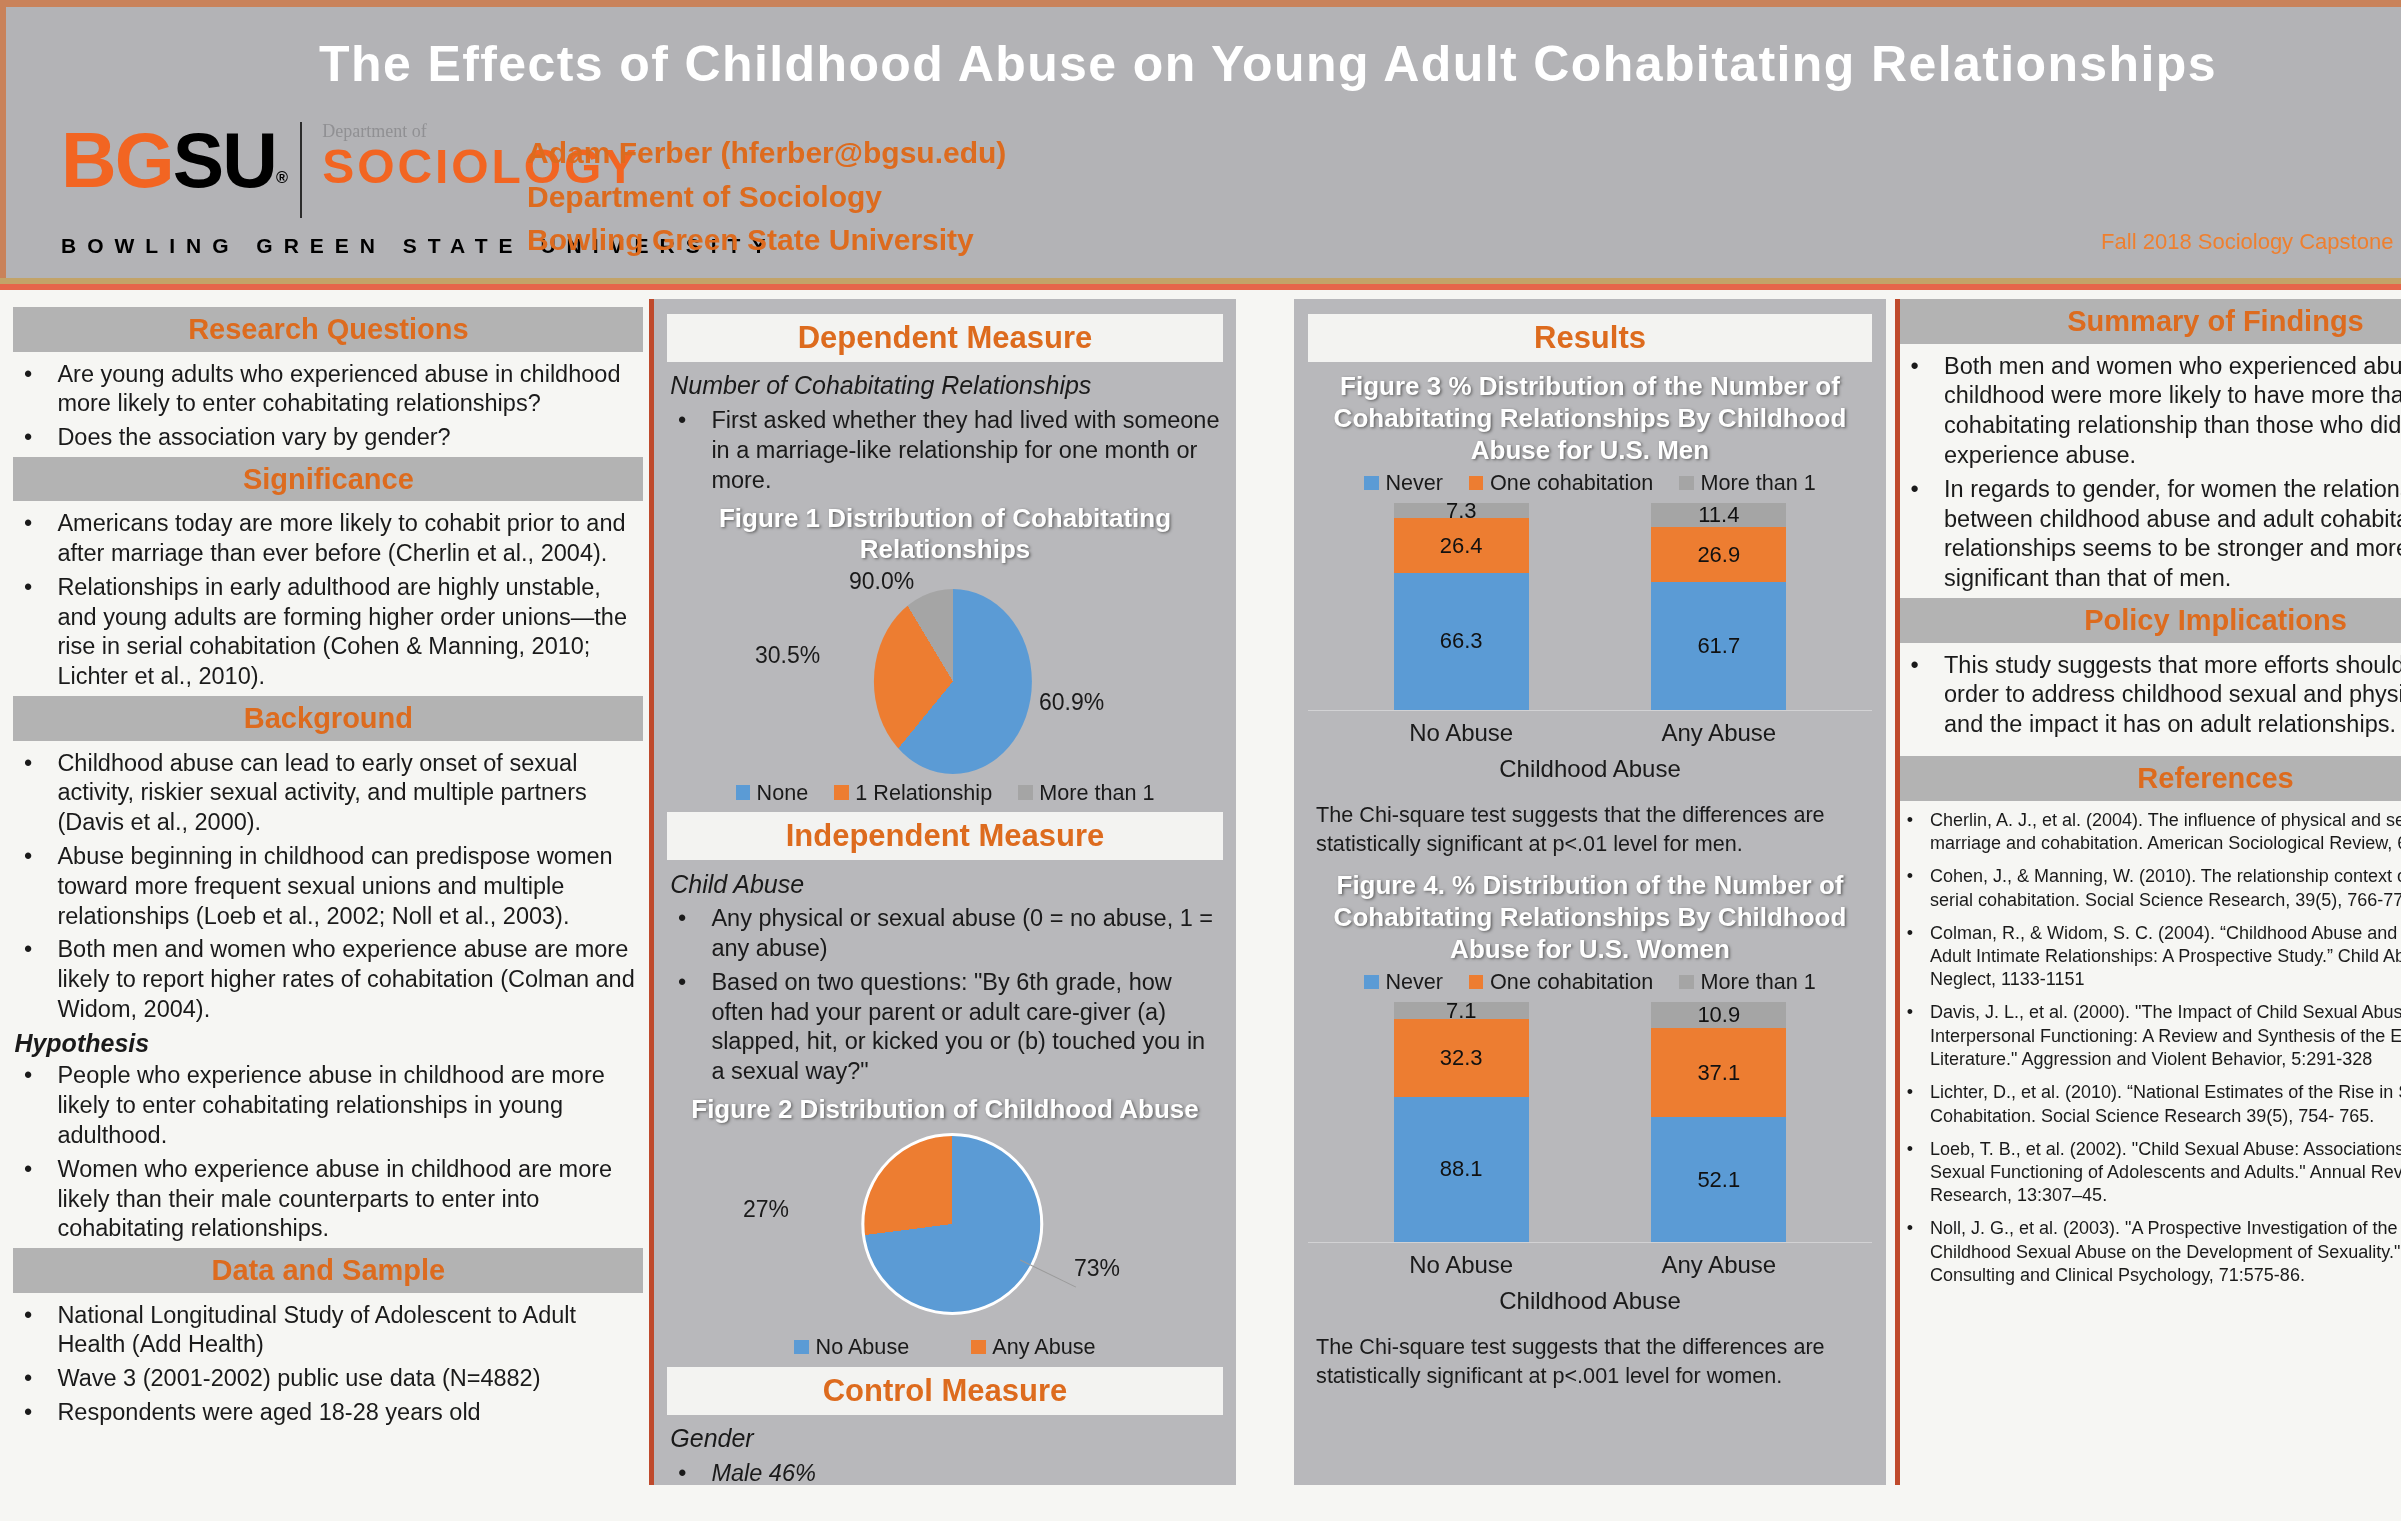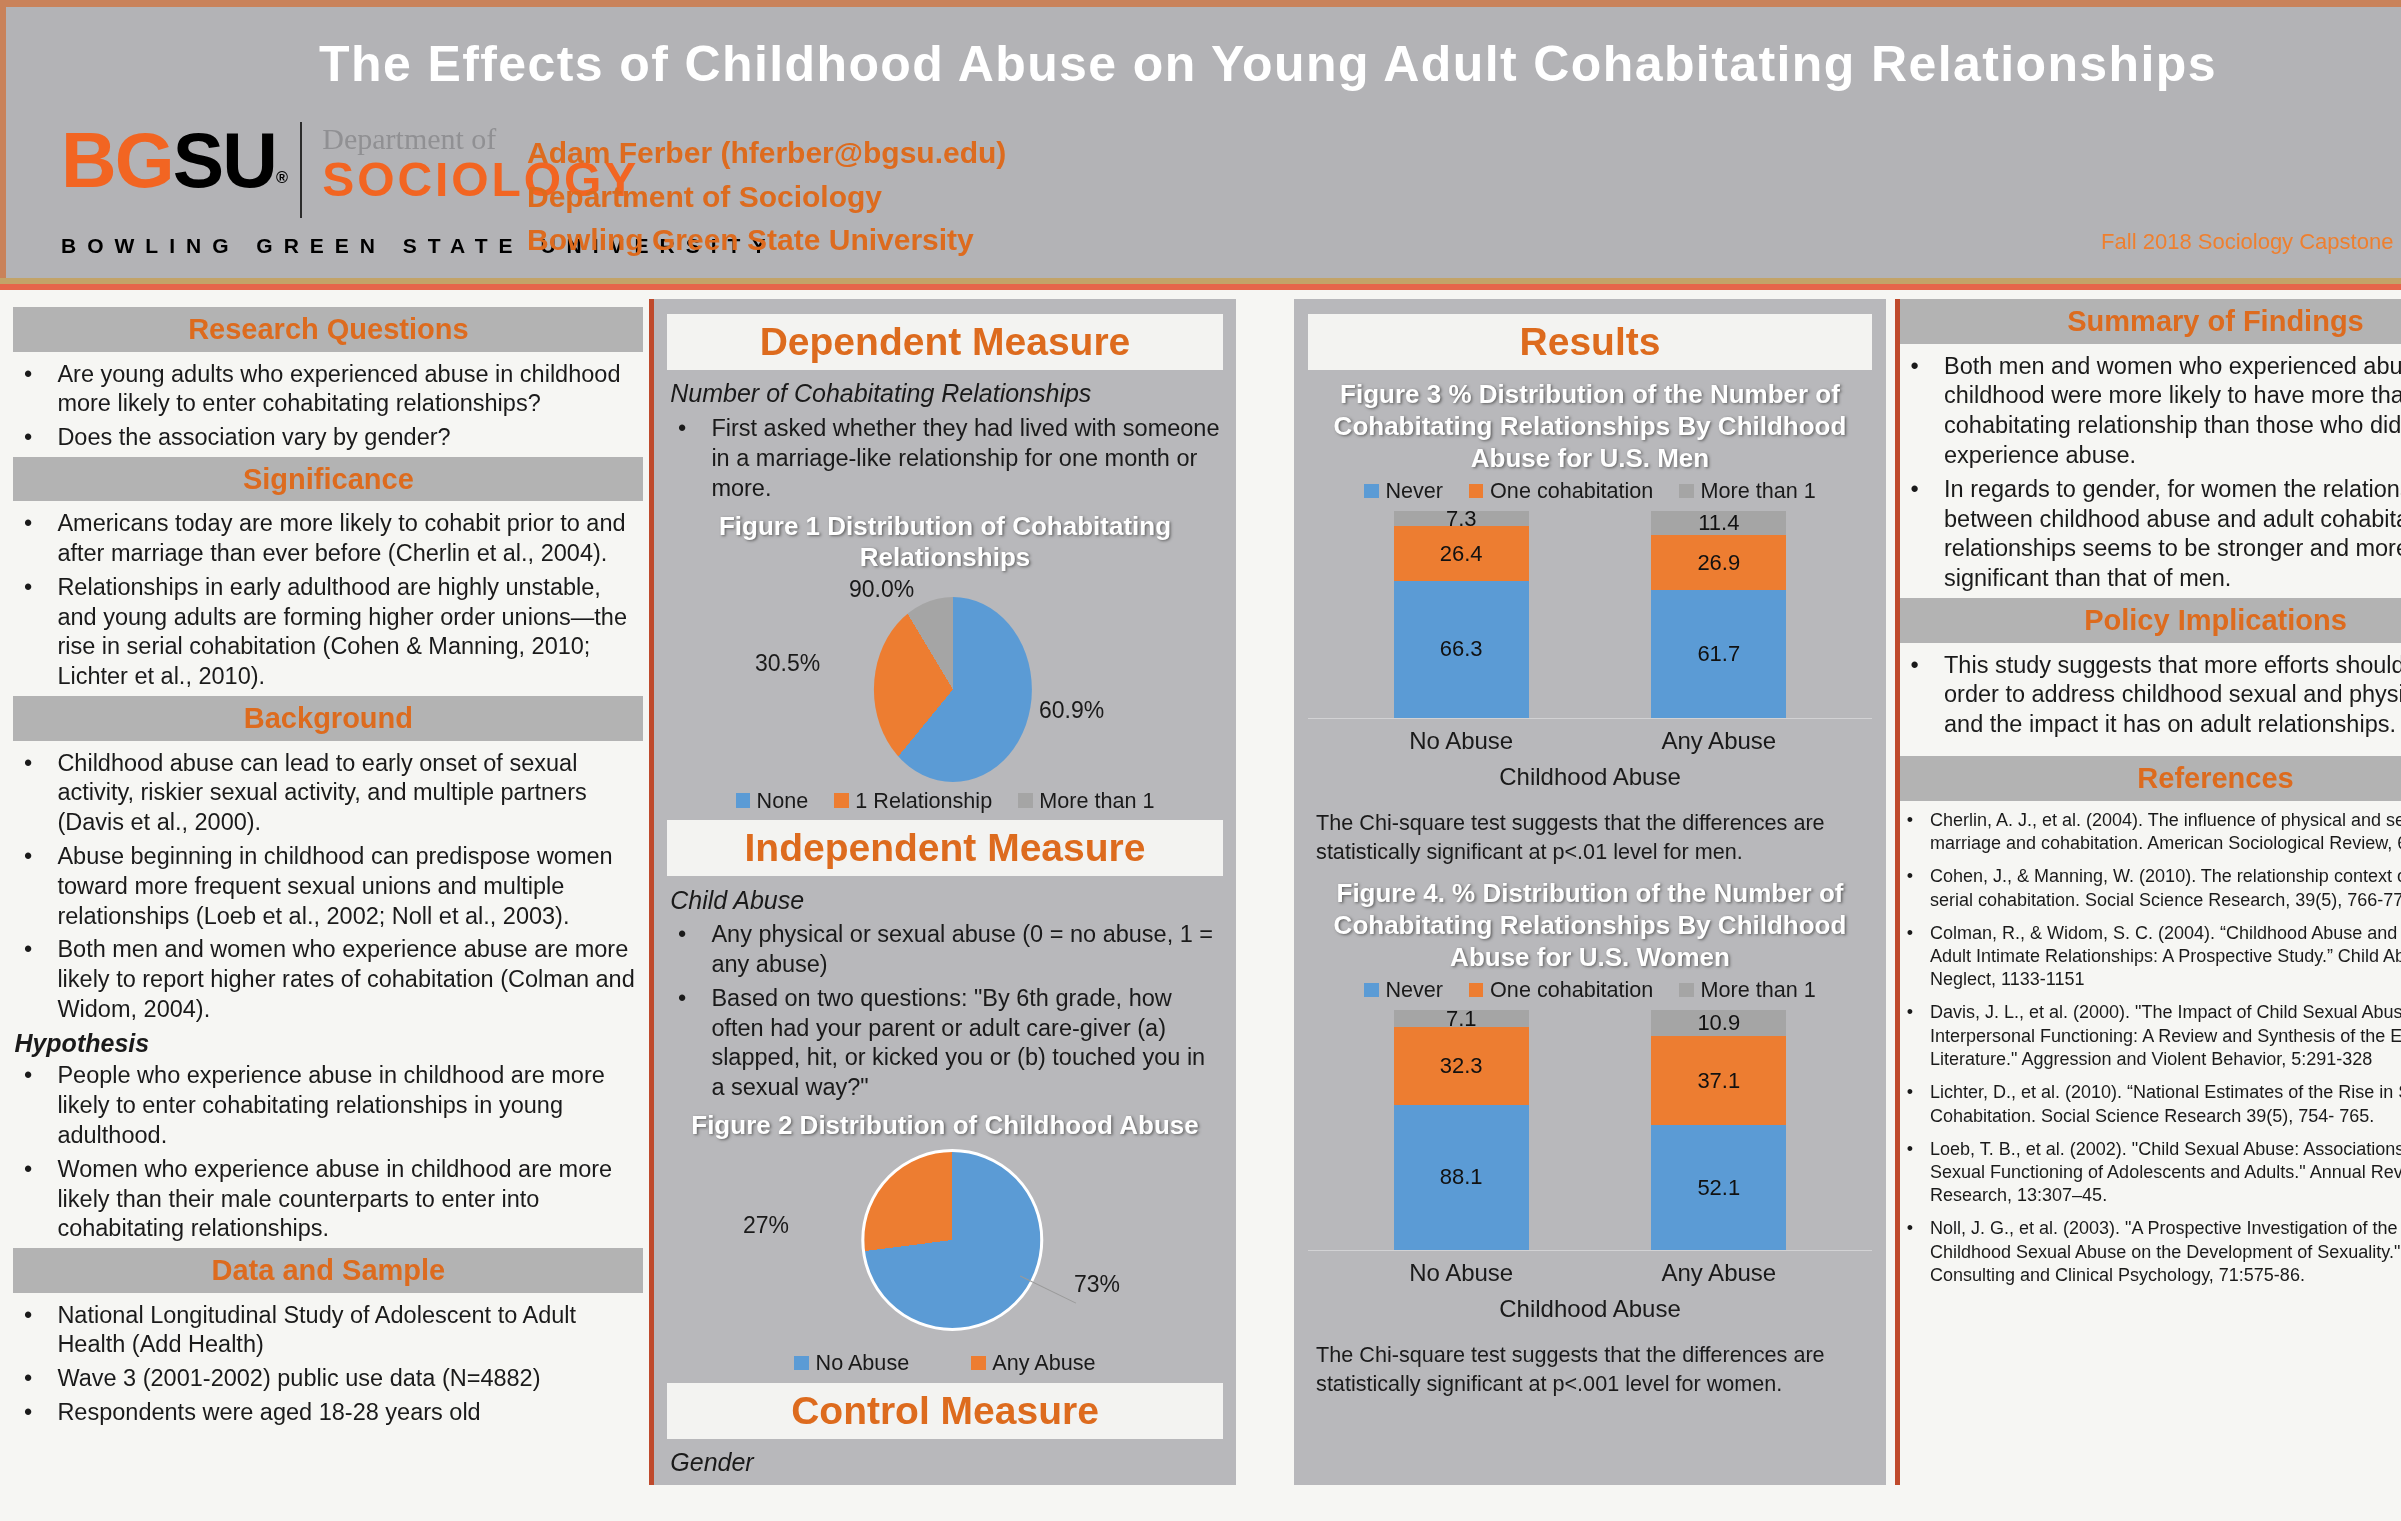--- a/index.html
+++ b/index.html
@@ -13,40 +13,40 @@
   .rule-gold{position:absolute;left:0;top:278px;width:2536px;height:6.7px;background:#c2a368;}
   .rule-red{position:absolute;left:0;top:284px;width:2536px;height:5.8px;background:#e5654a;}
   .title{position:absolute;left:0;right:0;top:28px;text-align:center;color:#ffffff;
          font-size:50px;font-weight:bold;letter-spacing:1.4px;}
   .logo{position:absolute;left:55px;top:115px;}
   .logo-row{display:flex;align-items:flex-start;}
   .logo-bgsu{font-size:77px;font-weight:bold;line-height:1;letter-spacing:-1.9px;}
   .logo-bg{color:#f26522;margin-top:43px;} .logo-su{color:#000;}
   .logo-reg{font-size:16.3px;color:#000;vertical-align:3.8px;}
   .logo-divider{width:1.9px;height:96px;background:#2b2b2b;margin:0 20px 0 14.4px;}
-  .logo-dept-line1{color:#909093;font-size:30px;font-family:"Liberation Serif",serif;line-height:1.1;}
+  .logo-dept-line1{color:#909093;font-size:18px;font-family:"Liberation Serif",serif;line-height:1.1;}
   .logo-dept-line2{color:#f26522;font-size:48px;font-weight:bold;letter-spacing:2.9px;line-height:1.05;}
   .logo-univ{margin-top:16.3px;font-size:21px;font-weight:bold;letter-spacing:11px;color:#000;}
   .author-block{position:absolute;left:521px;top:124px;color:#dd6b1e;font-weight:bold;
                 font-size:30px;line-height:1.45;}
   .capstone-note{position:absolute;right:62px;top:222px;color:#ef7f2e;font-size:22px;}
 
   
   .col1{position:absolute;left:13.4px;top:307px;width:630px;height:1214px;overflow:hidden;}
   .accent{position:absolute;top:299px;width:4.8px;height:1186px;background:#bf4a2c;}
   .accent.a2{left:649px;} .accent.a4{left:1895px;}
   .col2{position:absolute;left:654px;top:299px;width:582px;height:1186px;background:#b8b8bb;
         padding:11.5px 13.4px;box-sizing:border-box;overflow:hidden;}
   .col3{position:absolute;left:1294px;top:299px;width:592px;height:1186px;background:#b8b8bb;
         padding:11.5px 14.4px;box-sizing:border-box;overflow:hidden;}
   .col4{position:absolute;left:1900px;top:299px;width:631px;height:1214px;overflow:hidden;}
 
   .bar-gray{background:#b3b3b3;color:#dd6b1e;font-weight:bold;font-size:29px;text-align:center;
             padding:5.8px 0;margin-bottom:8px;}
-  .bar-light{background:#f3f3f1;color:#dd6b1e;font-weight:bold;font-size:39px;text-align:center;
+  .bar-light{background:#f3f3f1;color:#dd6b1e;font-weight:bold;font-size:31px;text-align:center;
              padding:5.8px 0;margin:3.8px 0 9.6px 0;}
 
   ul.bullets{list-style:none;margin:0 0 3.8px 0;padding:0;font-size:23.5px;line-height:1.27;}
   ul.bullets li{position:relative;padding-left:44px;margin-bottom:3.8px;}
   ul.bullets li:before{content:"\2022";position:absolute;left:10.6px;top:0;}
   .lead{font-style:italic;font-size:25px;margin:1.9px 0 5.8px 2.9px;}
   .hypothesis{font-weight:bold;font-style:italic;font-size:25px;margin:2.9px 0 3.8px 1px;}
   .italic li{font-style:italic;}
   ul.refs{list-style:none;margin:0;padding:0;font-size:18px;line-height:1.3;}
   ul.refs li{position:relative;padding-left:30px;margin-bottom:9.6px;}

